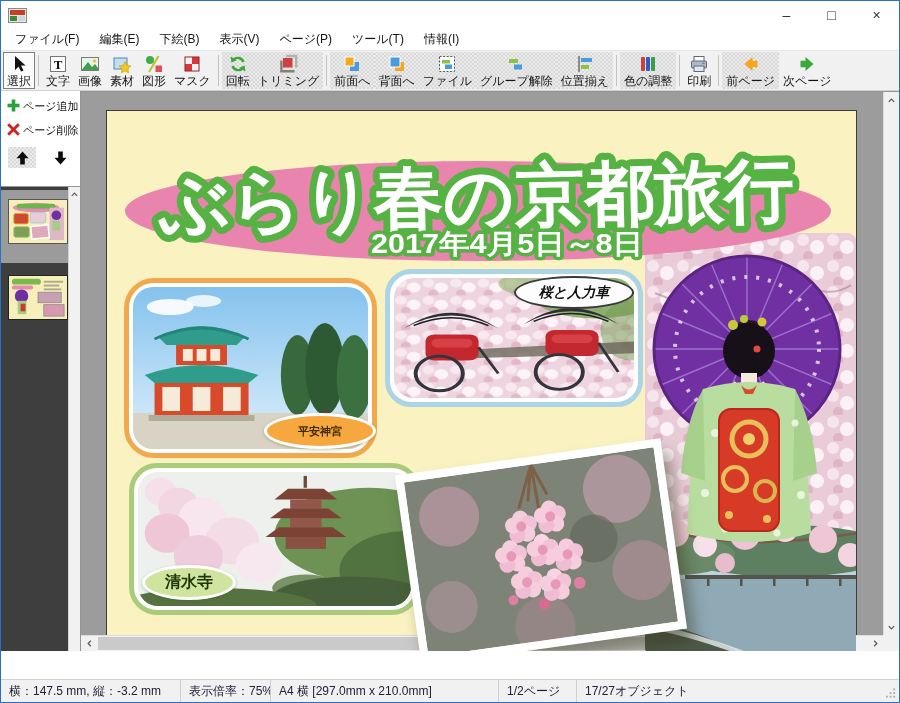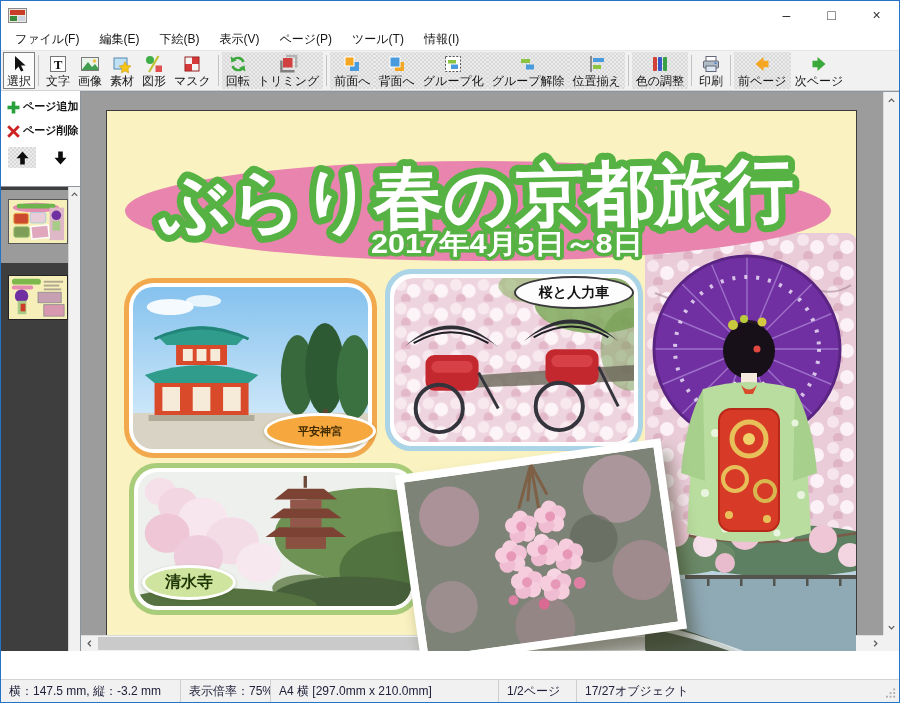--- a/index.html
+++ b/index.html
@@ -26,21 +26,21 @@
   .ticon { width:20px; height:20px; display:block; flex:none; }
   .ticon svg { width:20px; height:20px; display:block; }
   .tlabel { white-space:nowrap; line-height:14px; }
   .tsep { width:1px; background:#c3c3c3; margin:3px 3px; flex:none; }
 
   
   .content { flex:1; display:flex; min-height:0; }
 
   .sidebar { width:80px; flex:none; display:flex; flex-direction:column; background:#fff; border-right:1px solid #8f959d; }
   .side-cmd { height:95px; flex:none; padding:8px 2px 0 6px; font-size:11px; color:#141414; }
-  .cmd-row { display:flex; align-items:flex-end; gap:3px; margin-bottom:9px; white-space:nowrap;font-weight:bold; }
+  .cmd-row { display:flex; align-items:flex-start; gap:3px; margin-bottom:9px; white-space:nowrap; }
   .cmd-ic { width:13px; height:13px; flex:none; }
   .arrow-row { display:flex; gap:10px; padding-left:1px; }
   .arrow-btn { width:28px; height:21px; display:flex; align-items:center; justify-content:center; }
   .arrow-btn.dither { background:repeating-conic-gradient(#d9d9d9 0% 25%, #ebebeb 0% 50%); background-size:4px 4px; }
 
   .thumb-panel { flex:1; background:#3e3e3e; position:relative; border-top:1px solid #8f959d; }
   .thumb-sel-band { position:absolute; left:0; right:12px; top:3px; height:73px; background:#9b9b9b; }
   .thumb { position:absolute; left:7px; width:60px; height:45px; display:block; border:1px solid #565656; }
   .thumb svg { display:block; width:100%; height:100%; }
   .thumb1 { top:12px; }
@@ -54,21 +54,21 @@
 
   
   .banner { position:absolute; left:18px; top:50px; width:706px; height:100px; background:#e884ae; border-radius:50%; z-index:2; }
   .title-svg { position:absolute; left:30px; top:18px; width:690px; height:135px; overflow:visible; z-index:3; }
   .title-svg text { font-family:"Liberation Sans","DejaVu Sans",sans-serif; font-weight:bold; }
 
   .photo { position:absolute; background:#fff; z-index:4; }
   .photo-inner { width:100%; height:100%; border-radius:20px; overflow:hidden; }
   .photo-inner svg { width:100%; height:100%; display:block; }
   .photo1 { left:17px; top:167px; width:253px; height:180px; border:5px solid #f2a84c; border-radius:30px; padding:4px; }
-  .photo2 { left:278px; top:158px; width:258px; height:182px; border:5px solid #abd4e6; border-radius:26px; padding:4px; }
+  .photo2 { left:278px; top:158px; width:258px; height:138px; border:5px solid #abd4e6; border-radius:26px; padding:4px;font-style:italic; }
   .photo3 { left:22px; top:352px; width:291px; height:152px; border:5px solid #a9cc7a; border-radius:28px; padding:4px; }
 
   .photo5 { position:absolute; left:538px; top:122px; width:212px; height:424px; border-radius:10px; overflow:hidden; z-index:1; }
   .photo5 svg { width:100%; height:100%; display:block; }
 
   .photo4 { position:absolute; left:300px; top:345px; width:268px; height:192px; background:#fff; padding:8px; transform:rotate(-8deg); box-shadow:6px 14px 16px rgba(55,55,30,0.5); z-index:6; }
   .photo4 svg { width:100%; height:100%; display:block; }
 
   .photo-label { position:absolute; border-radius:50%; display:flex; align-items:center; justify-content:center; font-weight:bold; white-space:nowrap; z-index:7; }
   .label-heian { right:-4px; bottom:4px; width:112px; height:36px; background:#f6a83e; border:3px solid #fff; color:#402a00; font-size:11px; box-shadow:0 1px 3px rgba(120,80,0,.35); }
@@ -237,21 +237,21 @@
     </div>
 
     <div class="tbtn dither">
       <span class="ticon">
         <svg viewBox="0 0 20 20">
             <rect x="2.5" y="2.5" width="15" height="15" fill="#fff" stroke="#555" stroke-dasharray="2 1.6"></rect>
             <rect x="5" y="6" width="8" height="3.5" fill="#8ac440"></rect>
             <rect x="8" y="10.5" width="7" height="4.5" fill="#4a9ade"></rect>
           </svg>
       </span>
-      <span class="tlabel">グループ化</span>
+      <span class="tlabel">ファイル</span>
     </div>
 
     <div class="tbtn dither">
       <span class="ticon">
         <svg viewBox="0 0 20 20">
             <rect x="3" y="5" width="9" height="4" fill="#8ac440"></rect>
             <rect x="8" y="10.5" width="8" height="5" fill="#4a9ade"></rect>
           </svg>
       </span>
       <span class="tlabel">グループ解除</span>

